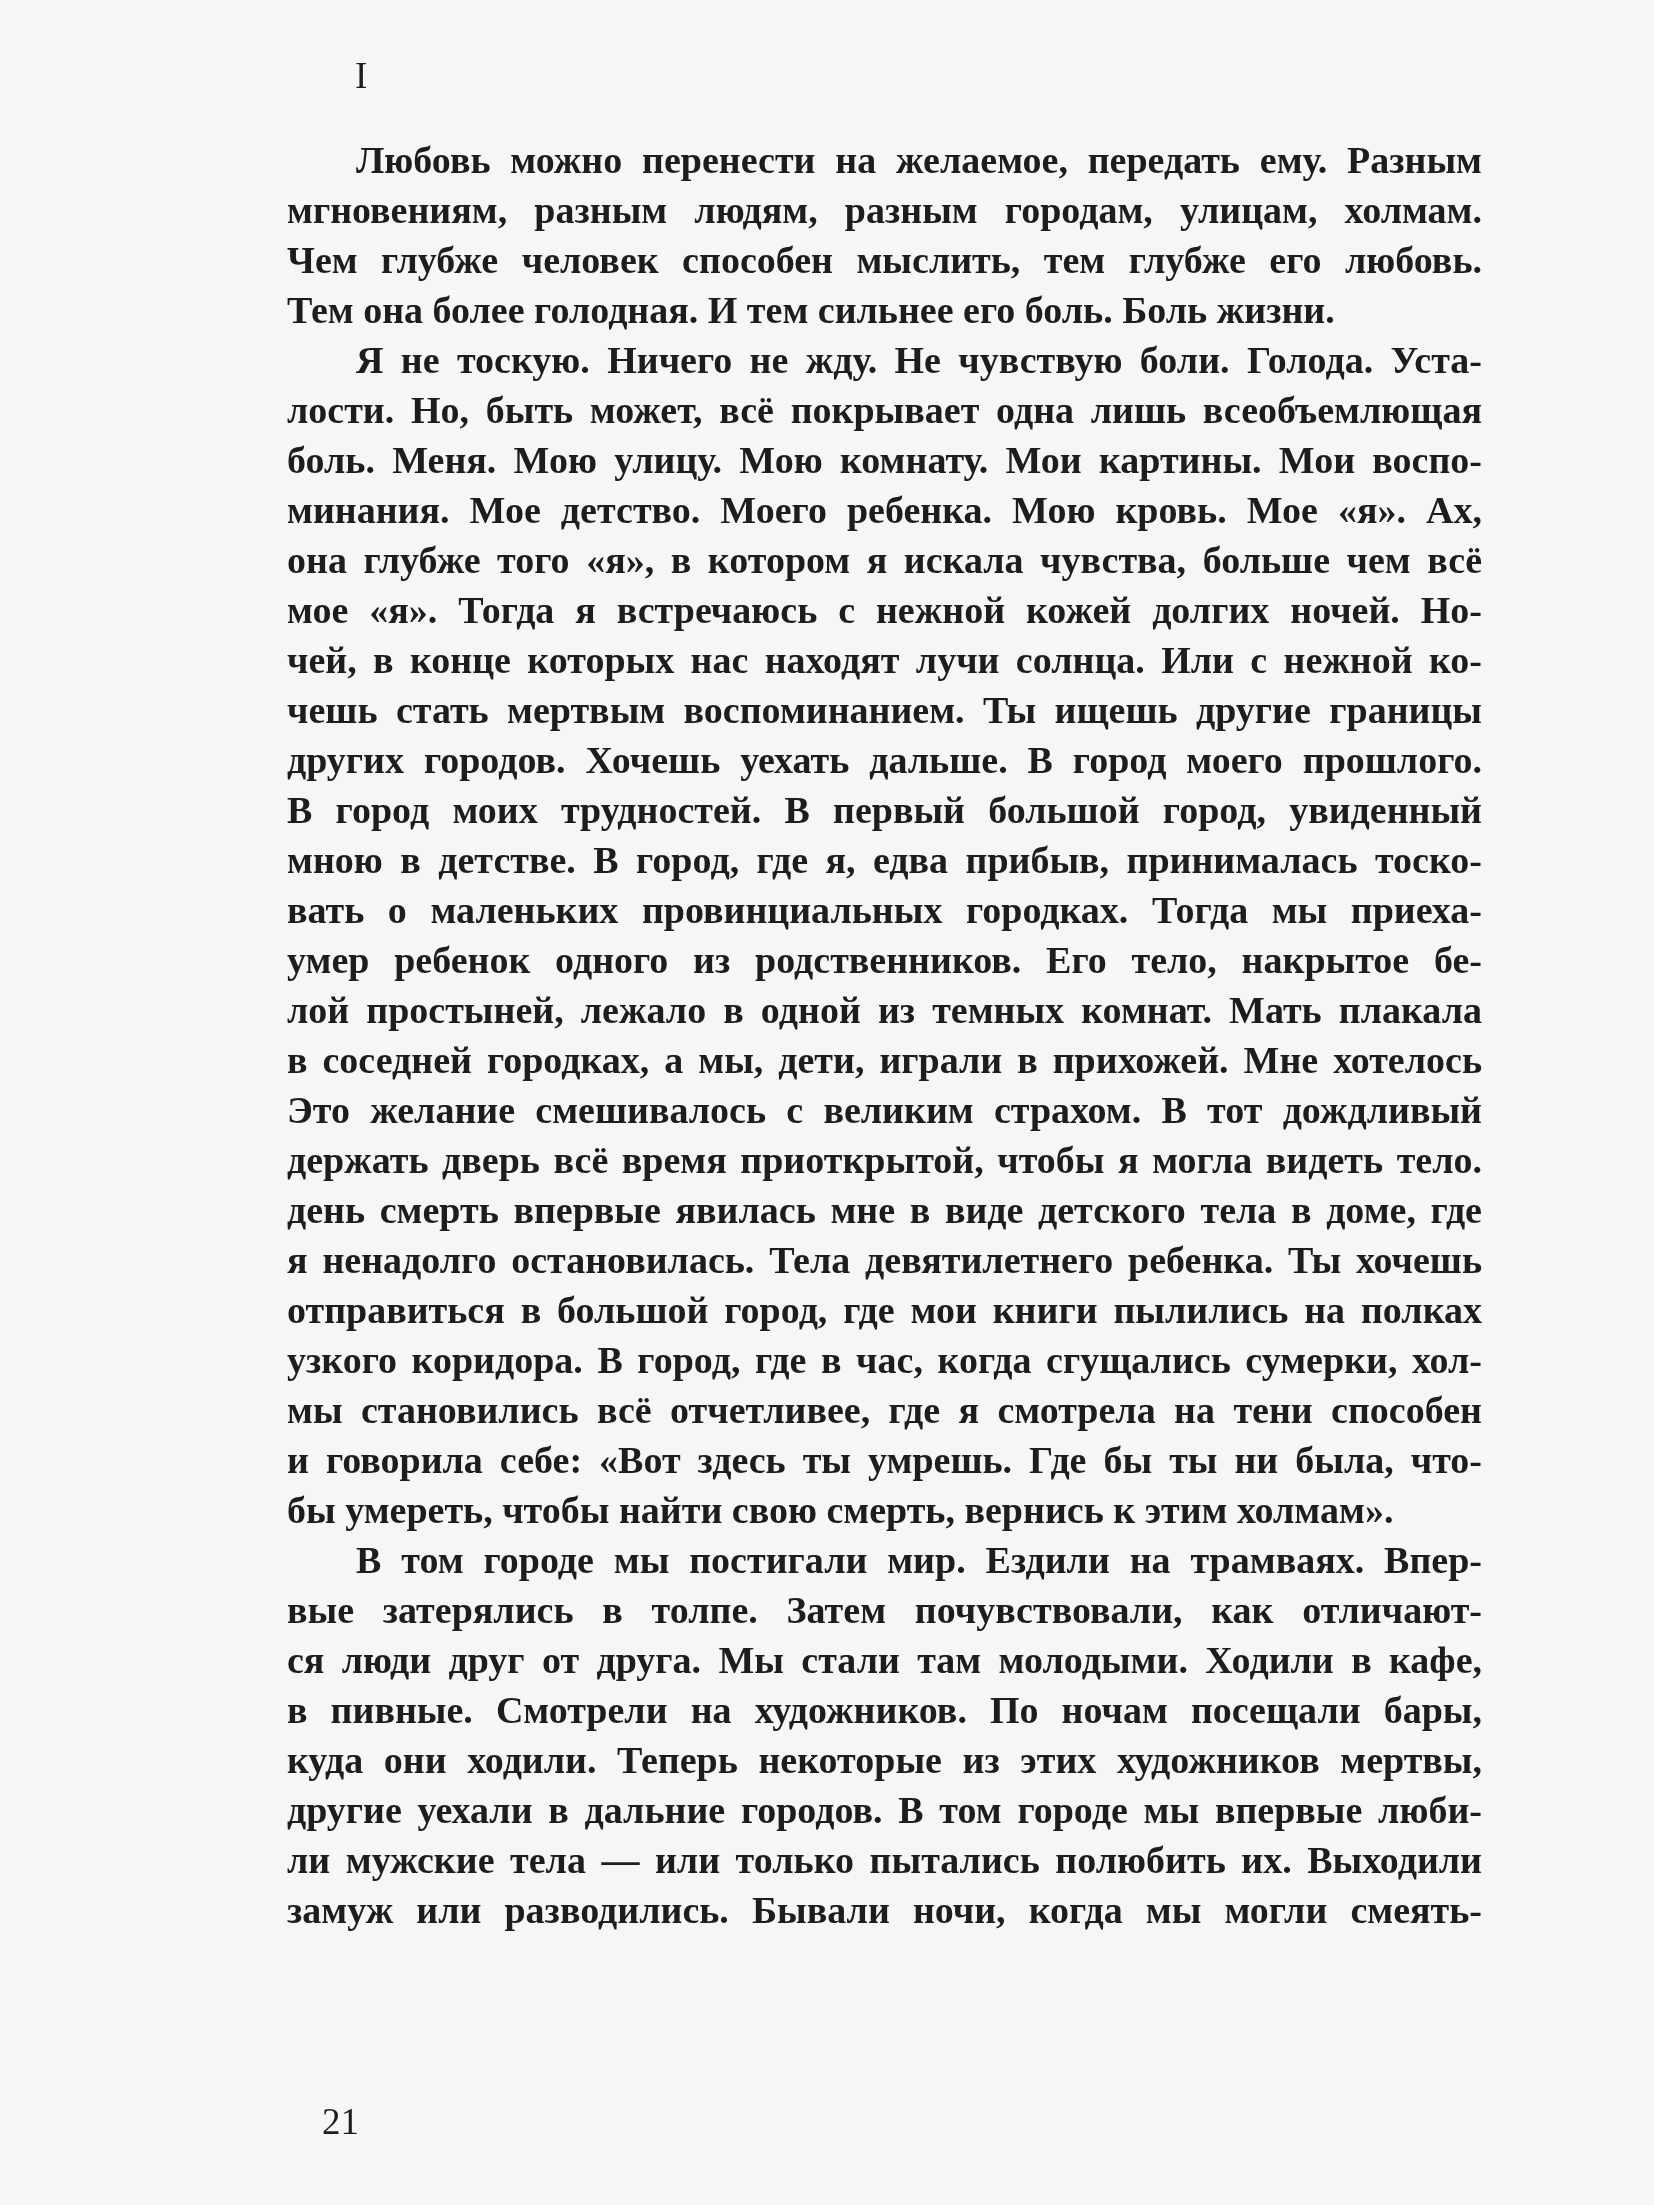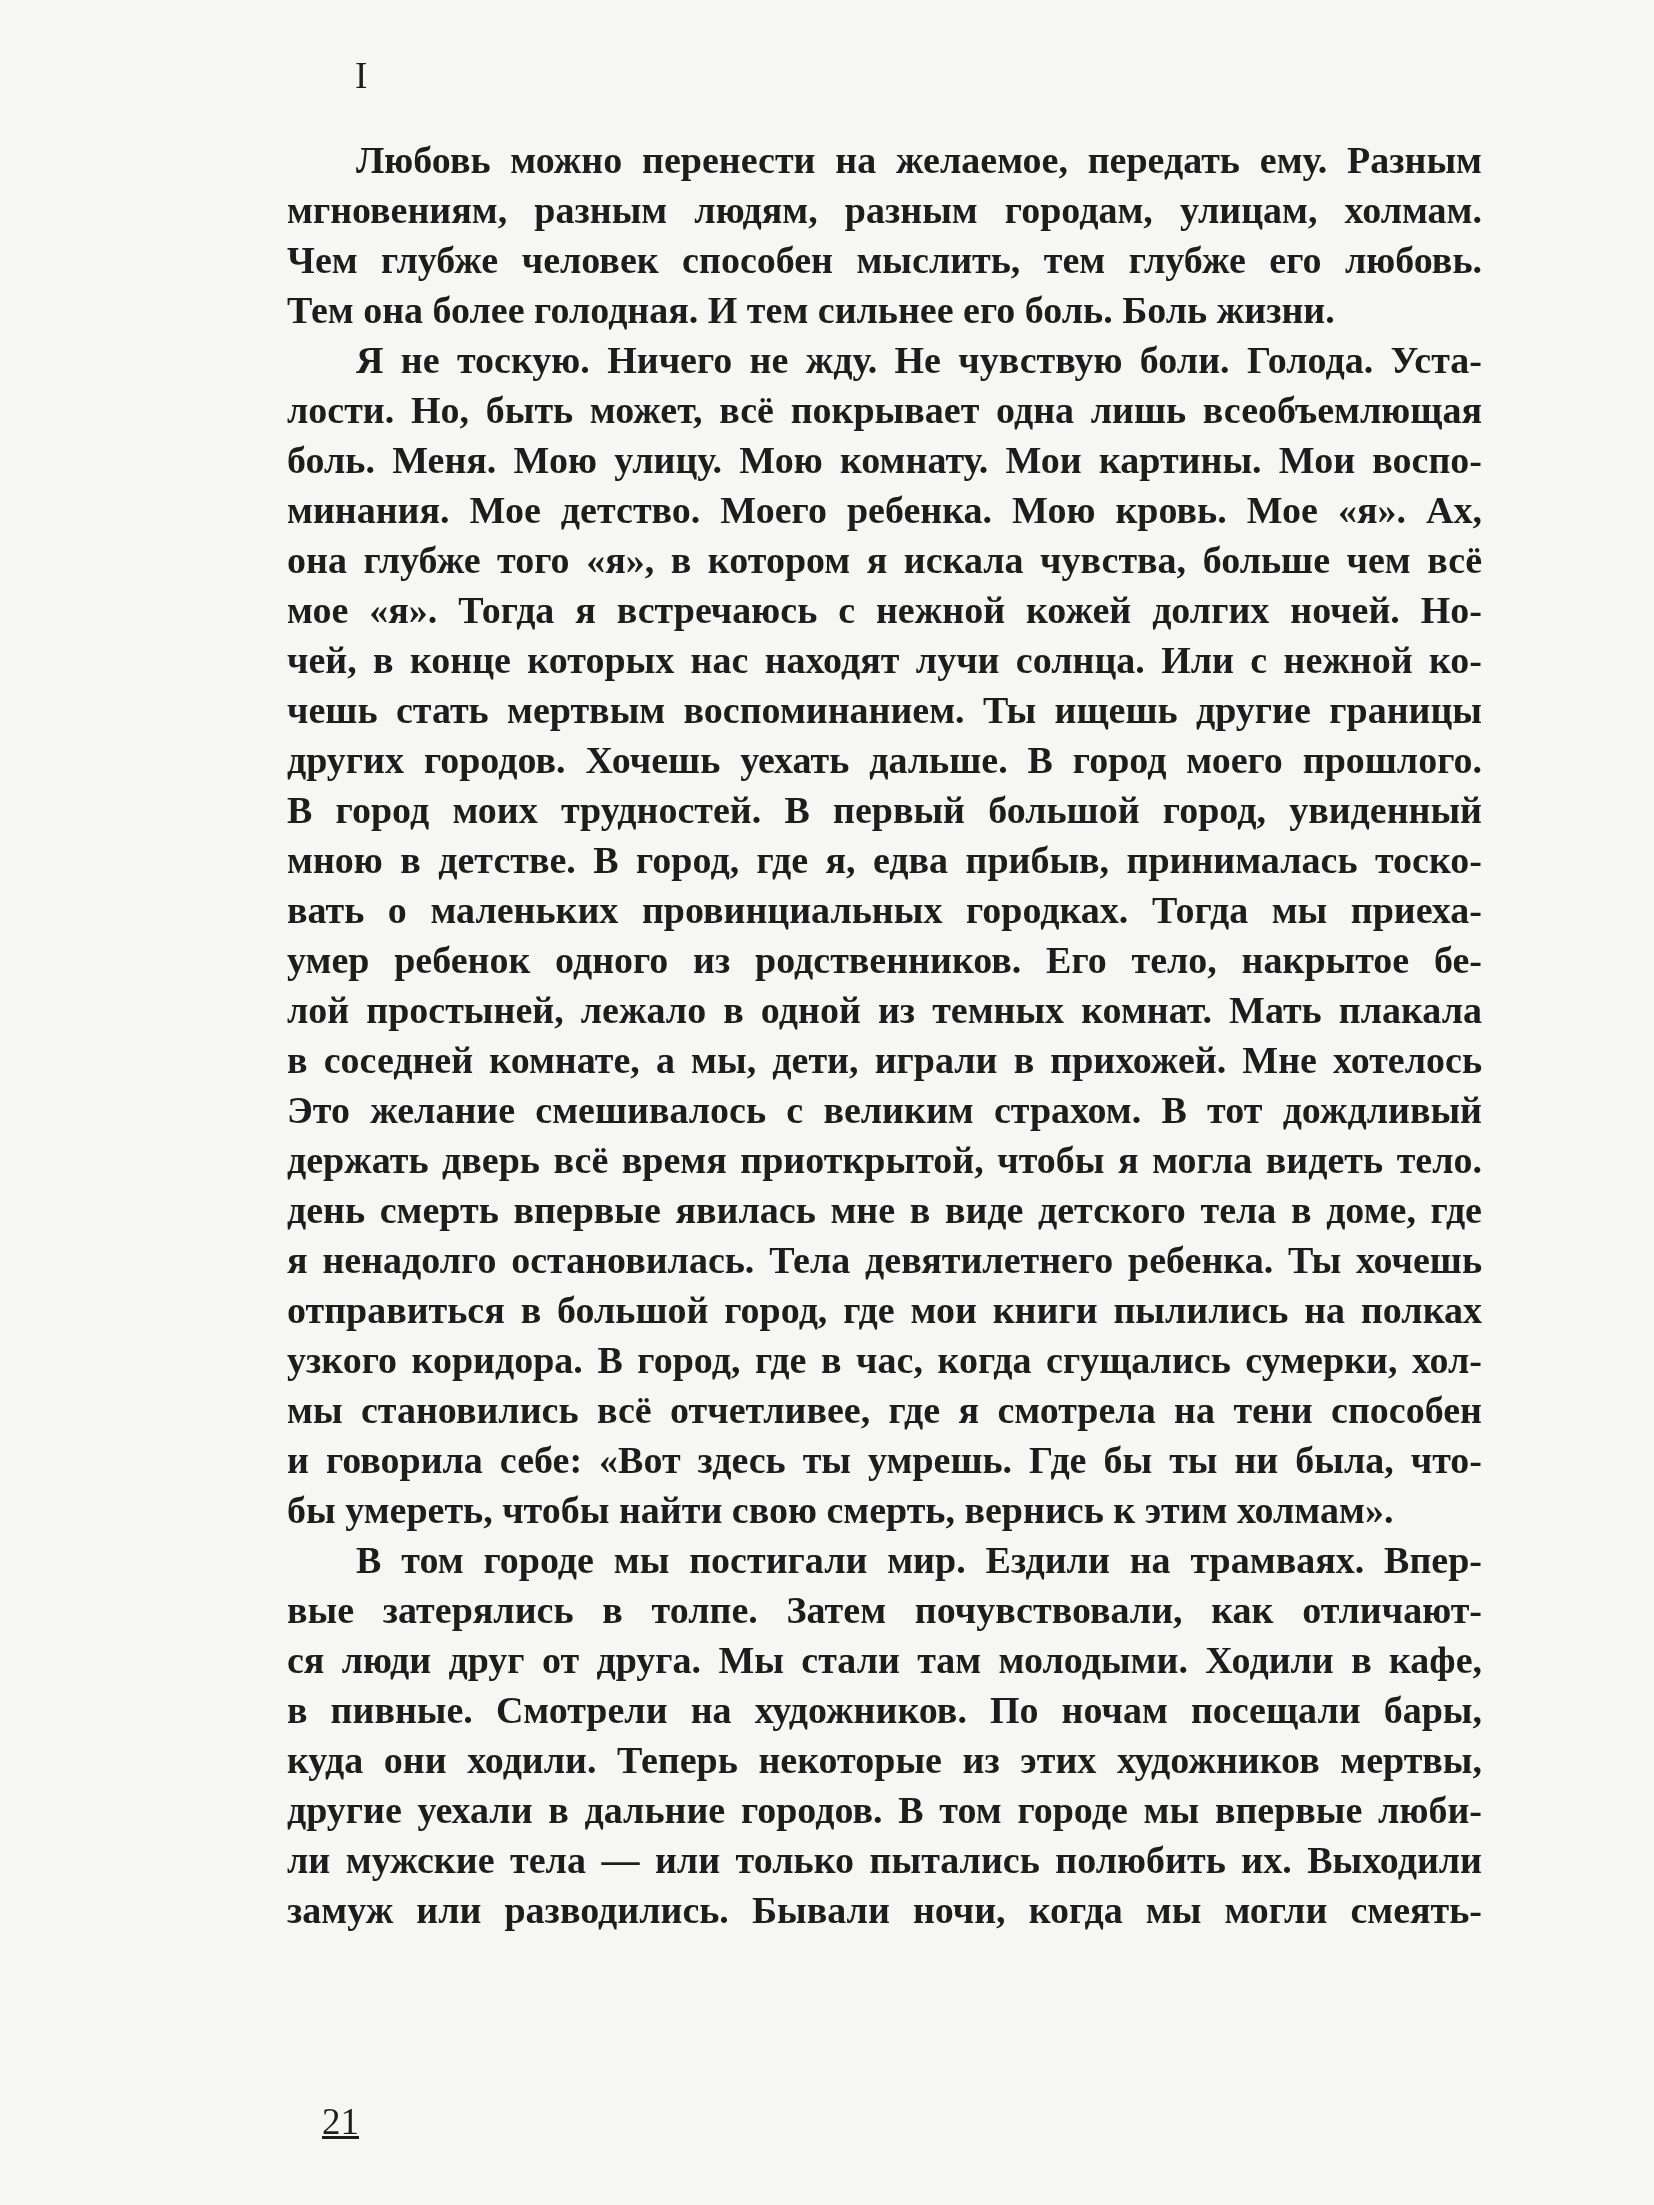--- a/index.html
+++ b/index.html
@@ -42,21 +42,20 @@
   .line.para-end {
     text-align-last: left;
     -moz-text-align-last: left;
   }
   .page-number {
     position: absolute;
     left: 322px;
     top: 2097px;
     font-size: 37px;
     line-height: 50px;
-    text-decoration: underline;
   }
 </style>
 </head>
 <body>
 
 <div class="page" style="background: rgb(246, 246, 244); color: rgb(29, 29, 29);">
   <div class="chapter-number">I</div>
 
   <div class="text-block">
       <div class="line indent">Любовь можно перенести на желаемое, передать ему. Разным</div>
@@ -70,21 +69,21 @@
       <div class="line">она глубже того «я», в котором я искала чувства, больше чем всё</div>
       <div class="line">мое «я». Тогда я встречаюсь с нежной кожей долгих ночей. Но-</div>
       <div class="line">чей, в конце которых нас находят лучи солнца. Или с нежной ко-</div>
       <div class="line">чешь стать мертвым воспоминанием. Ты ищешь другие границы</div>
       <div class="line">других городов. Хочешь уехать дальше. В город моего прошлого.</div>
       <div class="line">В город моих трудностей. В первый большой город, увиденный</div>
       <div class="line">мною в детстве. В город, где я, едва прибыв, принималась тоско-</div>
       <div class="line">вать о маленьких провинциальных городках. Тогда мы приеха-</div>
       <div class="line">умер ребенок одного из родственников. Его тело, накрытое бе-</div>
       <div class="line">лой простыней, лежало в одной из темных комнат. Мать плакала</div>
-      <div class="line">в соседней комнате, а мы, дети, играли в прихожей. Мне хотелось</div>
+      <div class="line">в соседней городках, а мы, дети, играли в прихожей. Мне хотелось</div>
       <div class="line">Это желание смешивалось с великим страхом. В тот дождливый</div>
       <div class="line">держать дверь всё время приоткрытой, чтобы я могла видеть тело.</div>
       <div class="line">день смерть впервые явилась мне в виде детского тела в доме, где</div>
       <div class="line">я ненадолго остановилась. Тела девятилетнего ребенка. Ты хочешь</div>
       <div class="line">отправиться в большой город, где мои книги пылились на полках</div>
       <div class="line">узкого коридора. В город, где в час, когда сгущались сумерки, хол-</div>
       <div class="line">мы становились всё отчетливее, где я смотрела на тени способен</div>
       <div class="line">и говорила себе: «Вот здесь ты умрешь. Где бы ты ни была, что-</div>
       <div class="line para-end">бы умереть, чтобы найти свою смерть, вернись к этим холмам».</div>
       <div class="line indent">В том городе мы постигали мир. Ездили на трамваях. Впер-</div>

